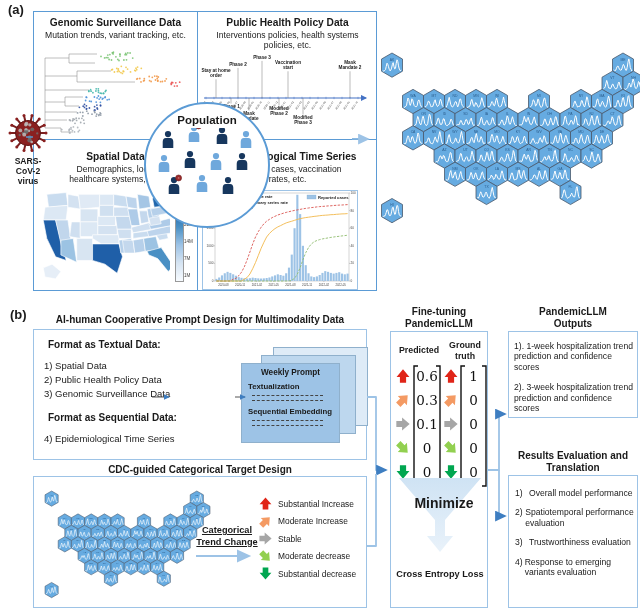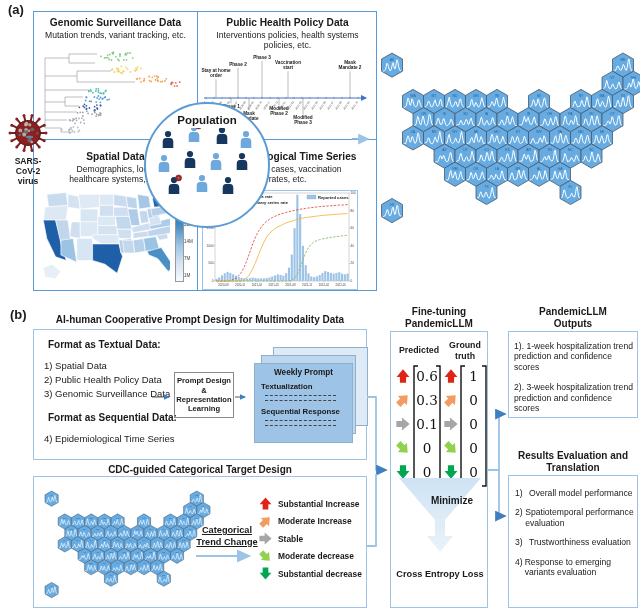--- a/index.html
+++ b/index.html
@@ -14,21 +14,21 @@
   .cell-sub{font-size:8.6px;text-align:center;color:#222;line-height:1.16;}
   .bluebox{border:1.6px solid #9DC3E6;background:#fff;box-sizing:border-box;}
   .grid-border{border:1.6px solid #5B9BD5;box-sizing:border-box;background:#fff;}
   .divider-v{border-left:1.6px solid #5B9BD5;}
   .divider-h{border-top:1.6px solid #5B9BD5;}
   .item-line{font-size:9.5px;line-height:1.45;}
   .hdr-line{font-size:10px;font-weight:700;}
   .dash-row{border-top:1.3px dashed #444;height:0;}
   .stack-panel{position:absolute;border:1px solid #8fb0cc;box-sizing:border-box;}
   .legend-row{position:absolute;display:flex;align-items:center;gap:5px;}
-  .legend-row span{font-size:8.4px;font-weight:700;white-space:nowrap;}
+  .legend-row span{font-size:8.4px;font-weight:400;white-space:nowrap;}
   .num-col{display:inline-block;width:14px;vertical-align:top;}
   svg{display:block;}
 </style>
 </head>
 <body>
 
 <div id="page">
 
   <div class="abs panel-label" style="left:8px;top:2px;">(a)</div>
 
@@ -868,35 +868,29 @@
     <div id="textual-items" class="abs" style="left:10px;top:29px;">
         <div class="item-line">1) Spatial Data</div>
         <div class="item-line">2) Public Health Policy Data</div>
         <div class="item-line">3) Genomic Surveillance Data</div>
       </div>
     <div class="abs hdr-line" style="left:14px;top:82px;">Format as Sequential Data:</div>
     <div id="sequential-items" class="abs" style="left:10px;top:102px;">
         <div class="item-line">4)  Epidemiological Time Series</div>
       </div>
 
-    <div class="abs" style="left:140px;top:42px;width:60px;height:46px;border:1.2px solid #8a8a8a;display:flex;flex-direction:column;justify-content:center;text-align:center;font-size:7.6px;font-weight:700;line-height:1.25;box-sizing:border-box;">
-      <span>Prompt Design</span>
-      <span>&amp;</span>
-      <span>Representation</span>
-      <span>Learning</span>
-    </div>
 
     <div class="stack-panel" style="left:239px;top:17px;width:95px;height:79px;background:#DEEBF7;"></div>
     <div class="stack-panel" style="left:227px;top:25px;width:95px;height:79px;background:#BDD7EE;"></div>
-    <div class="stack-panel" style="left:220px;top:33px;width:99px;height:80px;background:#9DC3E6;">
+    <div class="stack-panel" style="left:207px;top:33px;width:99px;height:80px;background:#9DC3E6;">
       <div class="ctr bold" style="font-size:8.2px;margin-top:4px;">Weekly Prompt</div>
       <div class="bold" style="font-size:7.8px;margin:5px 0 0 6px;">Textualization</div>
       <div class="dash-row" style="margin:4px 16px 0 10px;"></div>
       <div class="dash-row" style="margin:4px 16px 0 10px;"></div>
-      <div class="bold" style="font-size:7.8px;margin:6px 0 0 6px;">Sequential Response</div>
+      <div class="bold" style="font-size:7.8px;margin:6px 0 0 6px;">Sequential Embedding</div>
       <div class="dash-row" style="margin:4px 16px 0 10px;"></div>
       <div class="dash-row" style="margin:4px 16px 0 10px;"></div>
     </div>
   </div>
 
   <div class="abs sec-title" style="left:33px;top:464px;width:334px;">CDC-guided Categorical Target Design</div>
 
   <div class="abs bluebox" style="left:33px;top:476px;width:334px;height:132px;">
     <svg id="hexmap-b" class="abs" style="left:4px;top:8px;" width="180" height="118" viewBox="0 0 180 118">
         <g>
@@ -1226,21 +1220,21 @@
       </svg>
     <svg id="funnel-svg" class="abs" style="left:6px;top:146px;" width="86" height="80" viewBox="0 0 86 80">
         <defs>
           <linearGradient id="fgrad" x1="0" y1="0" x2="0" y2="1">
             <stop offset="0%" stop-color="#cfe3f4"></stop>
             <stop offset="100%" stop-color="#e9f2fa"></stop>
           </linearGradient>
         </defs>
         <path d="M2,0 L84,0 L48,42 L48,58 L56,58 L43,74 L30,58 L38,58 L38,42 Z" fill="url(#fgrad)"></path>
       </svg>
-    <div class="abs ctr bold" style="left:12px;top:163px;width:98px;font-size:10px;">Minimize</div>
+    <div class="abs ctr bold" style="left:4px;top:163px;width:98px;font-size:14px;">Minimize</div>
     <div class="abs ctr bold" style="left:0;top:237px;width:98px;font-size:9.2px;">Cross Entropy Loss</div>
   </div>
 
   <div class="abs sec-title" style="left:508px;top:306px;width:130px;">
     <span>PandemicLLM</span><br>
     <span>Outputs</span>
   </div>
   <div class="abs bluebox" style="left:508px;top:331px;width:130px;height:87px;">
     <div class="abs" id="outputs-items" style="left:5px;top:9px;width:120px;font-size:8.6px;line-height:1.22;">
         <div style="margin-bottom: 10px;">1). 1-week hospitalization trend prediction and confidence scores</div>

